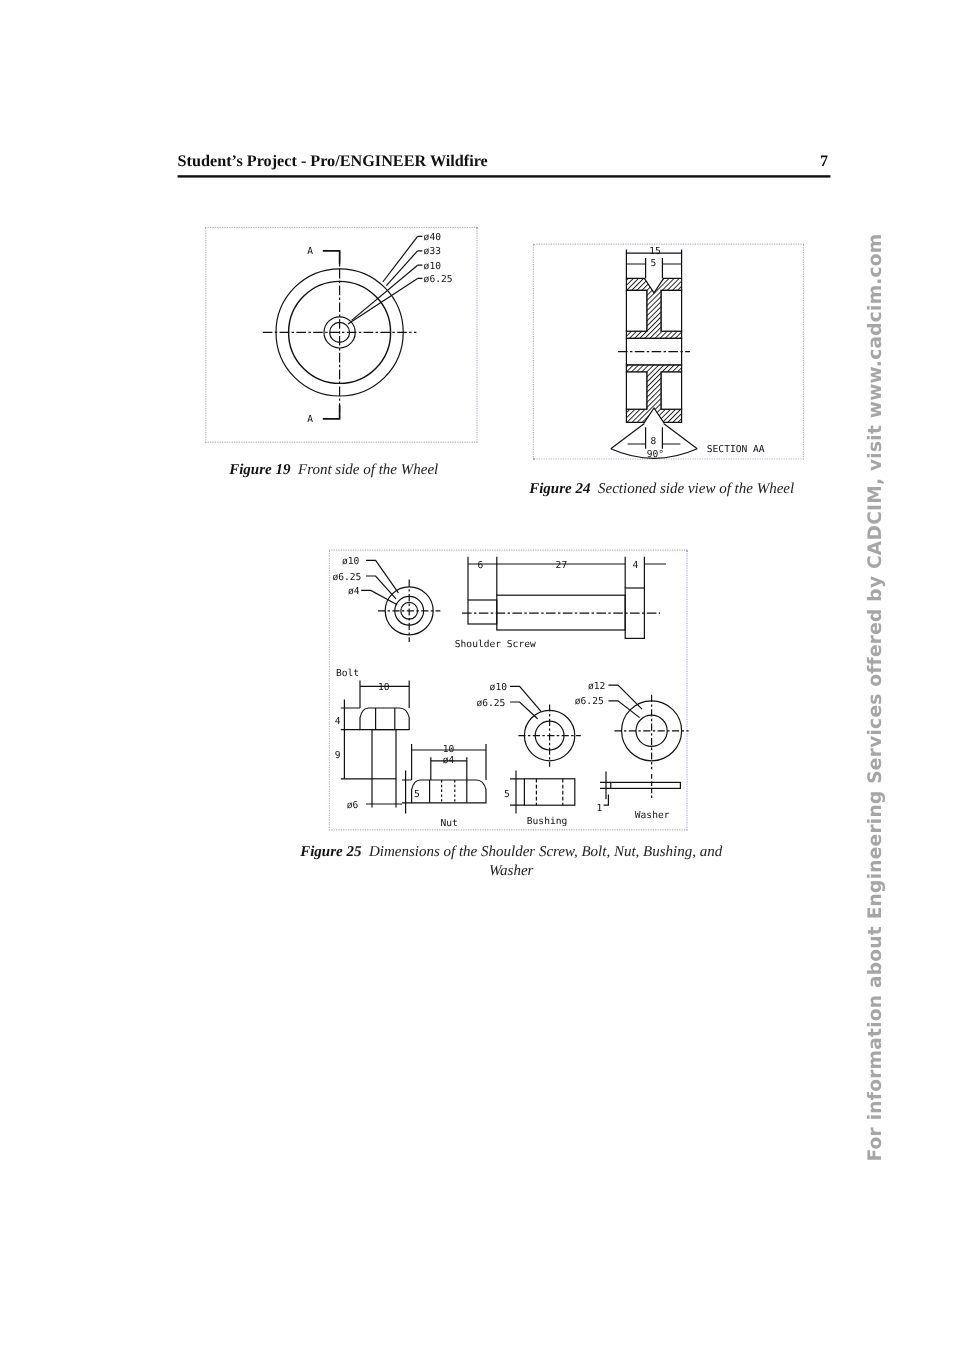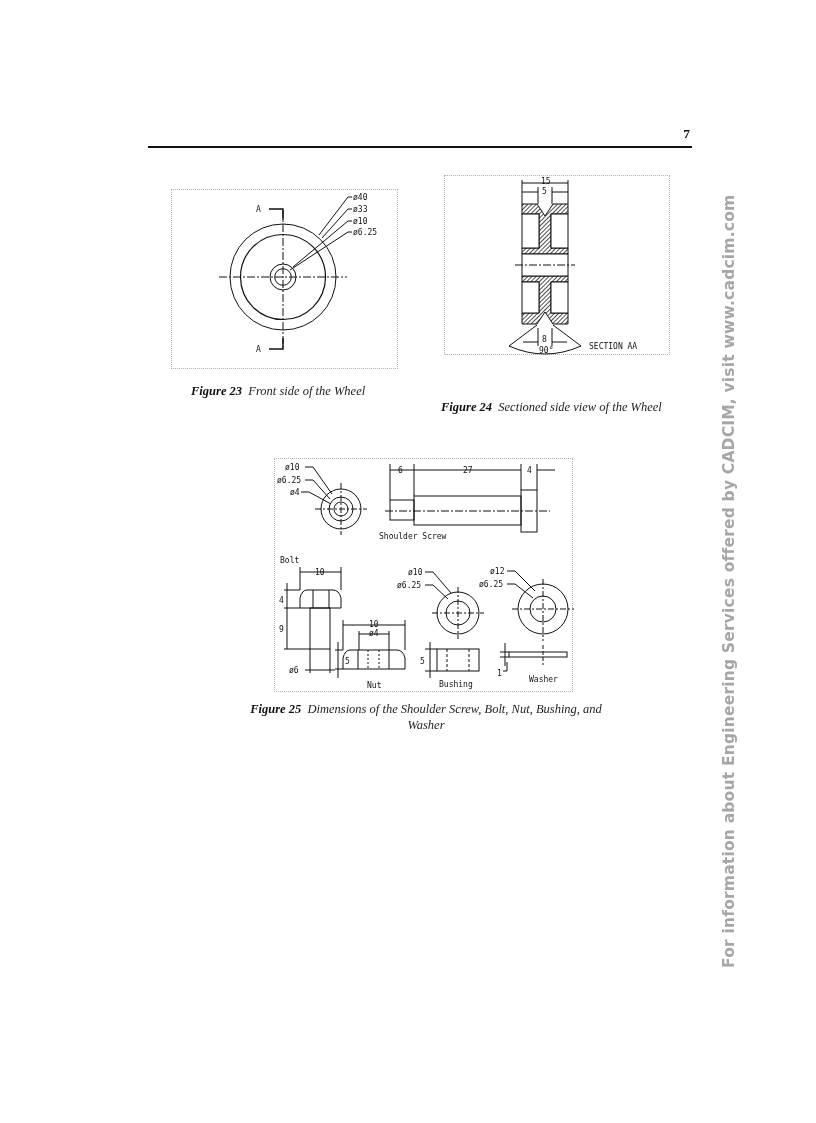--- a/index.html
+++ b/index.html
@@ -11,20 +11,21 @@
   .fig-frame svg { position: absolute; left: 0; top: 0; }
   .caption { position: absolute; font-size: 12.5px; font-style: italic; color: #222; line-height: 16px; }
   .caption b { font-weight: bold; color: #111; }
   .cad { font-family: "DejaVu Sans Mono", monospace; font-size: 8px; fill: #111; }
   .watermark { position: absolute; left: 720px; top: 968px; transform: rotate(-90deg); transform-origin: 0 0; white-space: nowrap; font-family: "DejaVu Sans", sans-serif; font-weight: bold; font-size: 15.5px; color: #a6a6a6; letter-spacing: 0.2px; }
 </style>
 </head>
 <body>
 
 <div class="header">
+  <span class="header-title">Student’s Project - Pro/ENGINEER Wildfire</span>
   <span class="header-page">7</span>
 </div>
 
 <div class="fig-frame" style="left:171px; top:189px; width:227px; height:180px;">
   <svg width="227" height="180" viewBox="0 0 227 180">
     <g stroke="#111" fill="none" stroke-width="1">
       <circle cx="111" cy="87" r="53"></circle>
       <circle cx="111" cy="87" r="42.5" stroke-width="1.2"></circle>
       <circle cx="111" cy="87" r="13"></circle>
       <circle cx="111" cy="87" r="8.3"></circle>
@@ -43,24 +44,24 @@
     </g>
     <text class="cad" x="84" y="22">A</text>
     <text class="cad" x="84" y="162">A</text>
     <text class="cad" x="181" y="10">ø40</text>
     <text class="cad" x="181" y="22">ø33</text>
     <text class="cad" x="181" y="34">ø10</text>
     <text class="cad" x="181" y="45">ø6.25</text>
   </svg>
 </div>
 <div class="caption" style="left:191px; top:383px;">
-  <b>Figure 23</b>&nbsp; <span>Front side of the Wheel</span>
-</div>
-
-<div class="fig-frame" style="left:444px; top:175px; width:226px; height:180px;">
+  <b>Figure 19</b>&nbsp; <span>Front side of the Wheel</span>
+</div>
+
+<div class="fig-frame" style="left:444px; top:203px; width:226px; height:180px;">
   <svg width="226" height="180" viewBox="0 0 226 180">
     <defs>
       <pattern id="hatch" width="3" height="3" patternUnits="userSpaceOnUse" patternTransform="rotate(45)">
         <rect width="3" height="3" fill="#fff"></rect>
         <line x1="0" y1="0" x2="0" y2="3" stroke="#222" stroke-width="1.6"></line>
       </pattern>
     </defs>
     <g stroke="#111" stroke-width="1">
       <path d="M77,28 L92,28 L100,40 L108,28 L123,28 L123,38 L106,38 L106,72 L123,72 L123,78 L77,78 L77,72 L94,72 L94,38 L77,38 Z" fill="url(#hatch)"></path>
       <rect x="77" y="38" width="17" height="34" fill="#fff"></rect>

